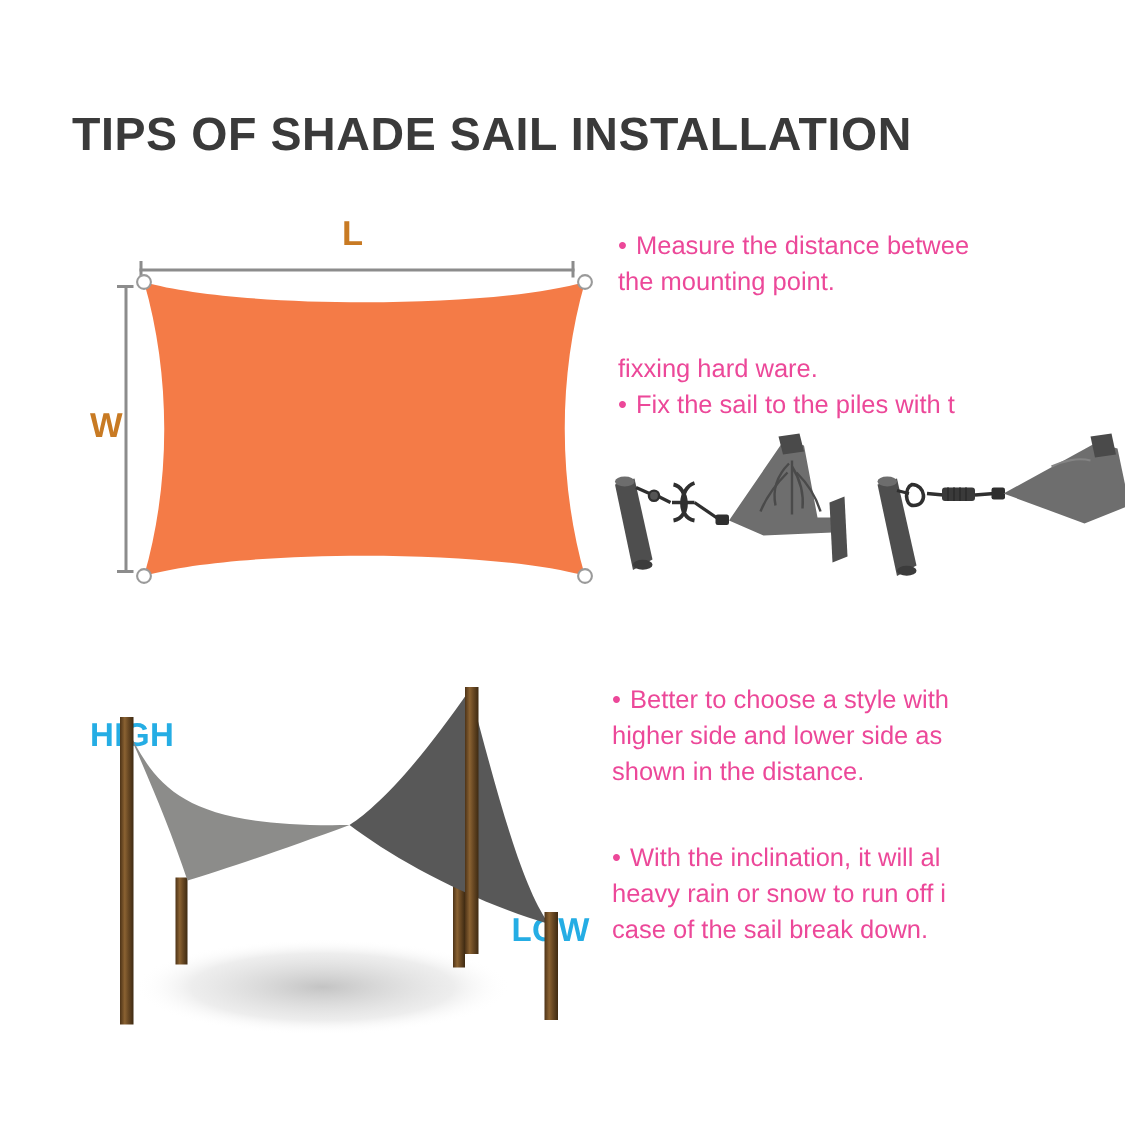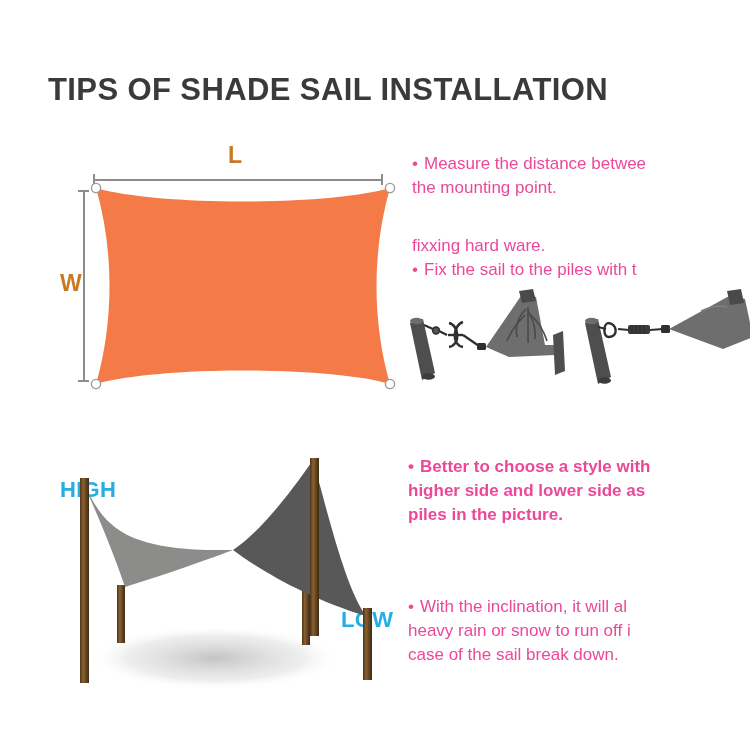--- a/index.html
+++ b/index.html
@@ -317,33 +317,33 @@
                C 74 96, 92 122, 203 120
                C 160 136, 118 150, 95 157
                C 82 118, 66 82, 53 52 Z" fill="#8c8c8a"></path>
 
       <rect x="50" y="48" width="9" height="205" fill="url(#woodGrad)"></rect>
       <rect x="280" y="28" width="9" height="178" fill="url(#woodGrad)"></rect>
       <rect x="333" y="178" width="9" height="72" fill="url(#woodGrad)"></rect>
     </svg>
   </div>
 
-  <div class="tip-block" style="left:408px; top:455px;font-weight:bold;">
+  <div class="tip-block" style="left:408px; top:455px;">
     <span class="tip-line">
       <span class="bullet-dot">•</span><span>Better to choose a style with</span>
     </span>
     <span class="tip-line">
       <span>higher side and lower side as</span>
     </span>
     <span class="tip-line">
-      <span>piles in the picture.</span>
-    </span>
-  </div>
-
-  <div class="tip-block" style="left:408px; top:560px;margin-top:35px;">
+      <span>shown in the distance.</span>
+    </span>
+  </div>
+
+  <div class="tip-block" style="left:408px; top:560px;">
     <span class="tip-line">
       <span class="bullet-dot">•</span><span>With the inclination, it will al</span>
     </span>
     <span class="tip-line">
       <span>heavy rain or snow to run off i</span>
     </span>
     <span class="tip-line">
       <span>case of the sail break down.</span>
     </span>
   </div>

